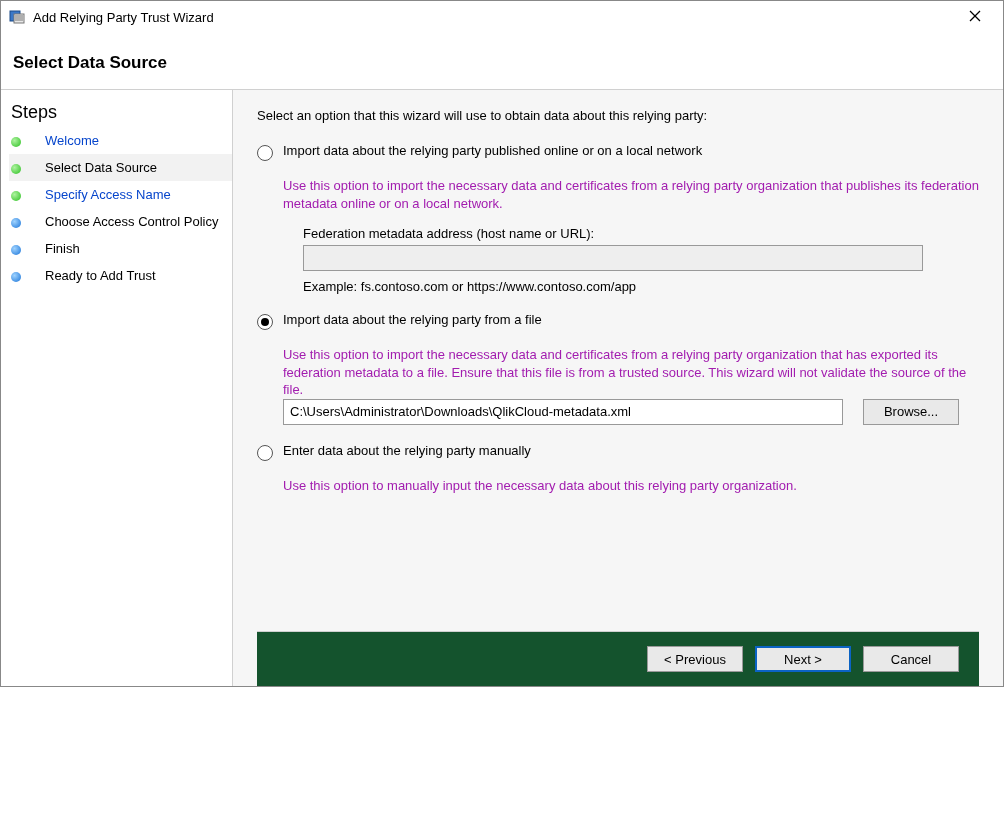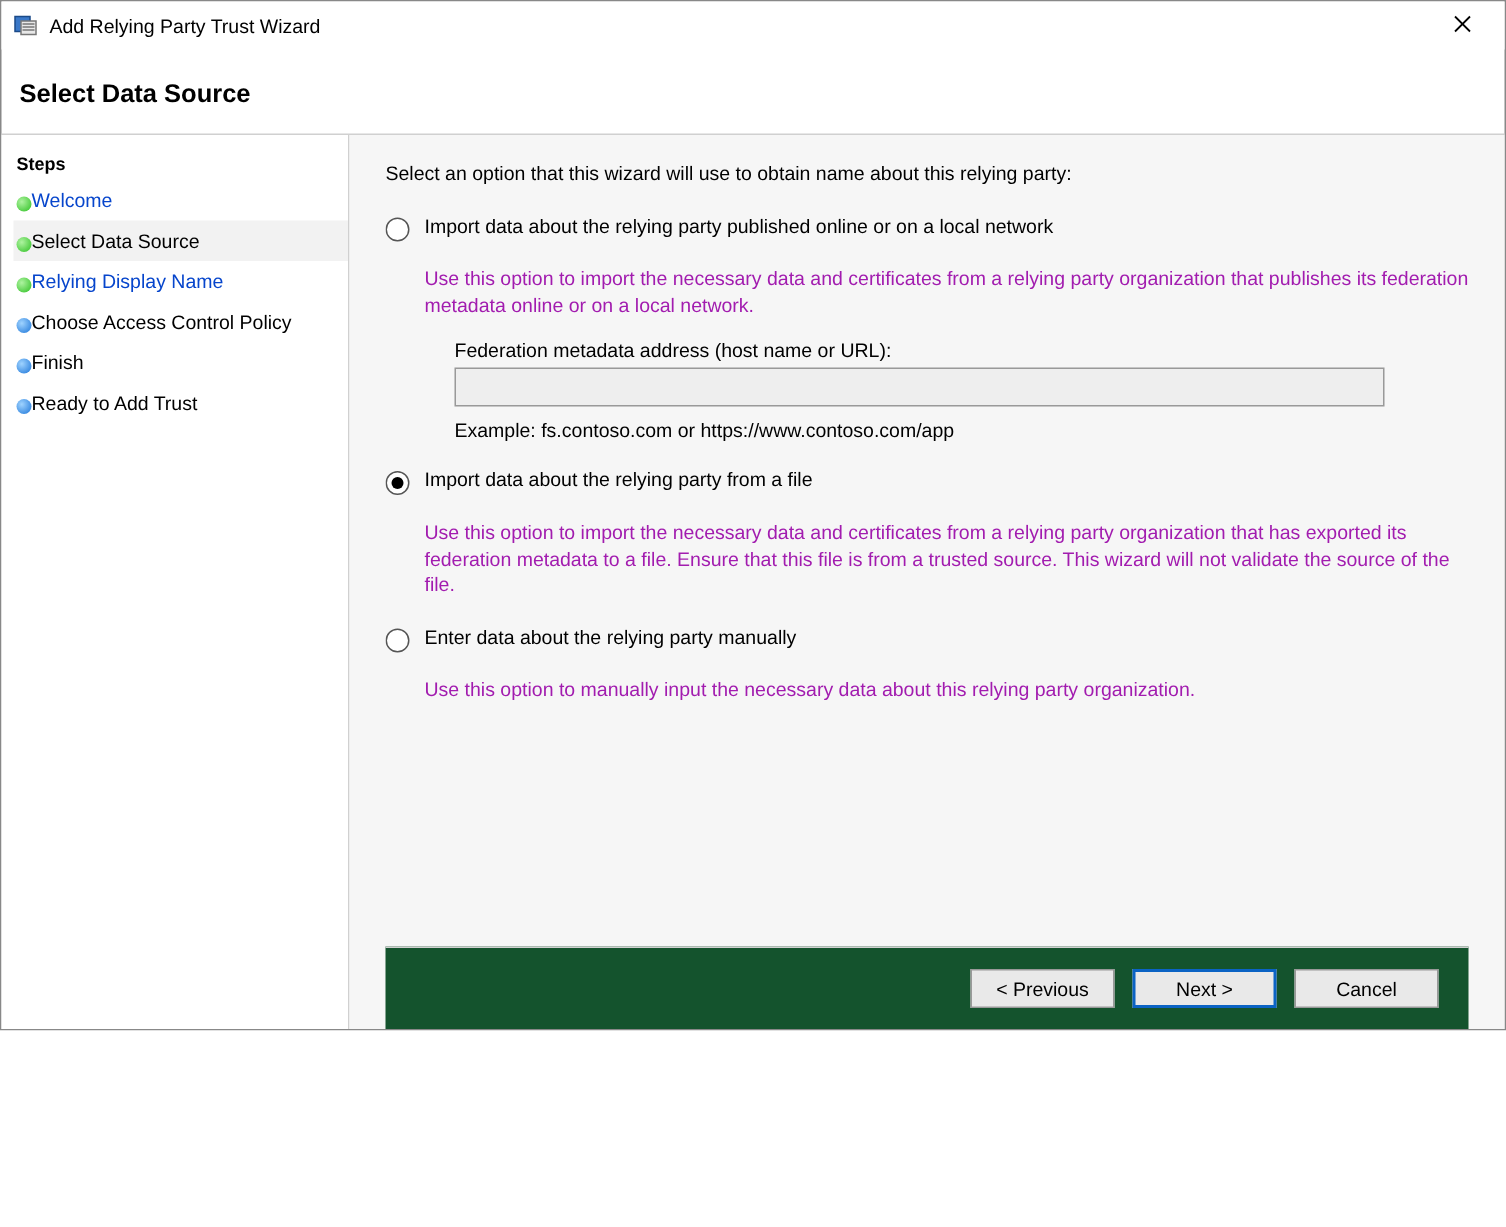--- a/index.html
+++ b/index.html
@@ -5,22 +5,22 @@
   html,body{margin:0;padding:0;font-family:"Segoe UI",Tahoma,sans-serif;font-size:13px;color:#000;background:#fff}
   .window{width:1004px;height:687px;box-sizing:border-box;display:flex;flex-direction:column;border:1px solid #888}
   .titlebar{height:32px;display:flex;align-items:center;padding:0 8px;background:#fff}
   .titlebar .app-icon{width:16px;height:16px;margin-right:8px;display:flex;align-items:center;justify-content:center}
   .titlebar .title{flex:1;font-size:13px}
   .titlebar .close{width:40px;text-align:center;cursor:pointer}
   .close-x{display:inline-block;width:12px;height:12px}
   .page-title{font-size:17px;font-weight:600;padding:20px 12px 16px 12px}
   .split{flex:1;display:flex;border-top:1px solid #d0d0d0;min-height:0}
   .sidebar{width:232px;border-right:1px solid #d0d0d0;padding:8px 0 8px 8px;box-sizing:border-box;background:#fff}
-  .steps-hdr{font-weight:700;padding:4px 4px 4px 2px;font-size:12px}
-  .step{display:flex;align-items:center;gap:0;padding:6px 6px 6px 2px;font-size:13px;cursor:default}
+  .steps-hdr{font-weight:400;padding:4px 4px 4px 2px;font-size:18px}
+  .step{display:flex;align-items:flex-start;gap:24px;padding:6px 6px 6px 2px;font-size:13px;cursor:default}
   .step.link{color:#0645cc}
   .step.current{background:#f2f2f2;color:#000}
   .bullet{width:10px;height:10px;border-radius:50%;margin-top:4px;flex:0 0 auto}
   .bullet.green{background:radial-gradient(circle at 35% 35%,#aef3a0,#2bbf20)}
   .bullet.blue{background:radial-gradient(circle at 35% 35%,#9fd3ff,#1a74d8)}
   .content{flex:1;background:#f6f6f6;padding:16px 24px 0 24px;display:flex;flex-direction:column;min-height:0}
   .content-scroll{flex:1;overflow:auto}
   .intro{margin:2px 0 20px 0}
   .opt{display:flex;align-items:flex-start;gap:10px;margin-top:4px}
   .radio{appearance:none;width:16px;height:16px;border:1px solid #555;border-radius:50%;margin:2px 0 0 0;cursor:pointer;position:relative;background:#fff}
@@ -72,55 +72,59 @@
       <div class="step link">
         <span class="bullet green"></span>
         <span>Welcome</span>
       </div>
       <div class="step current">
         <span class="bullet green"></span>
         <span>Select Data Source</span>
       </div>
       <div class="step link">
         <span class="bullet green"></span>
-        <span>Relying Display Name</span>
+        <span>Specify Access Name</span>
       </div>
       <div class="step">
         <span class="bullet blue"></span>
         <span>Choose Access Control Policy</span>
       </div>
       <div class="step">
         <span class="bullet blue"></span>
         <span>Finish</span>
       </div>
       <div class="step">
         <span class="bullet blue"></span>
         <span>Ready to Add Trust</span>
       </div>
     </div>
 
     <div class="content">
       <div class="content-scroll">
 
-        <div class="intro">Select an option that this wizard will use to obtain name about this relying party:</div>
+        <div class="intro">Select an option that this wizard will use to obtain data about this relying party:</div>
 
         <label class="opt">
           <input type="radio" class="radio" name="src" style="">
           <span class="opt-label">Import data about the relying party published online or on a local network</span>
         </label>
         <div class="opt-desc">Use this option to import the necessary data and certificates from a relying party organization that publishes its federation metadata online or on a local network.</div>
         <div class="field-label">Federation metadata address (host name or URL):</div>
         <input class="text-input" disabled="" value="" style="">
         <div class="example">Example: fs.contoso.com or https://www.contoso.com/app</div>
 
         <label class="opt">
           <input type="radio" class="radio" name="src" checked="" style="">
           <span class="opt-label">Import data about the relying party from a file</span>
         </label>
         <div class="opt-desc">Use this option to import the necessary data and certificates from a relying party organization that has exported its federation metadata to a file. Ensure that this file is from a trusted source.  This wizard will not validate the source of the file.</div>
+        <div class="file-row">
+          <input class="text-input" value="C:\Users\Administrator\Downloads\QlikCloud-metadata.xml" style="">
+          <button class="btn">Browse...</button>
+        </div>
 
         <div class="gap-block"></div>
 
         <label class="opt">
           <input type="radio" class="radio" name="src" style="">
           <span class="opt-label">Enter data about the relying party manually</span>
         </label>
         <div class="opt-desc">Use this option to manually input the necessary data about this relying party organization.</div>
 
       </div>

